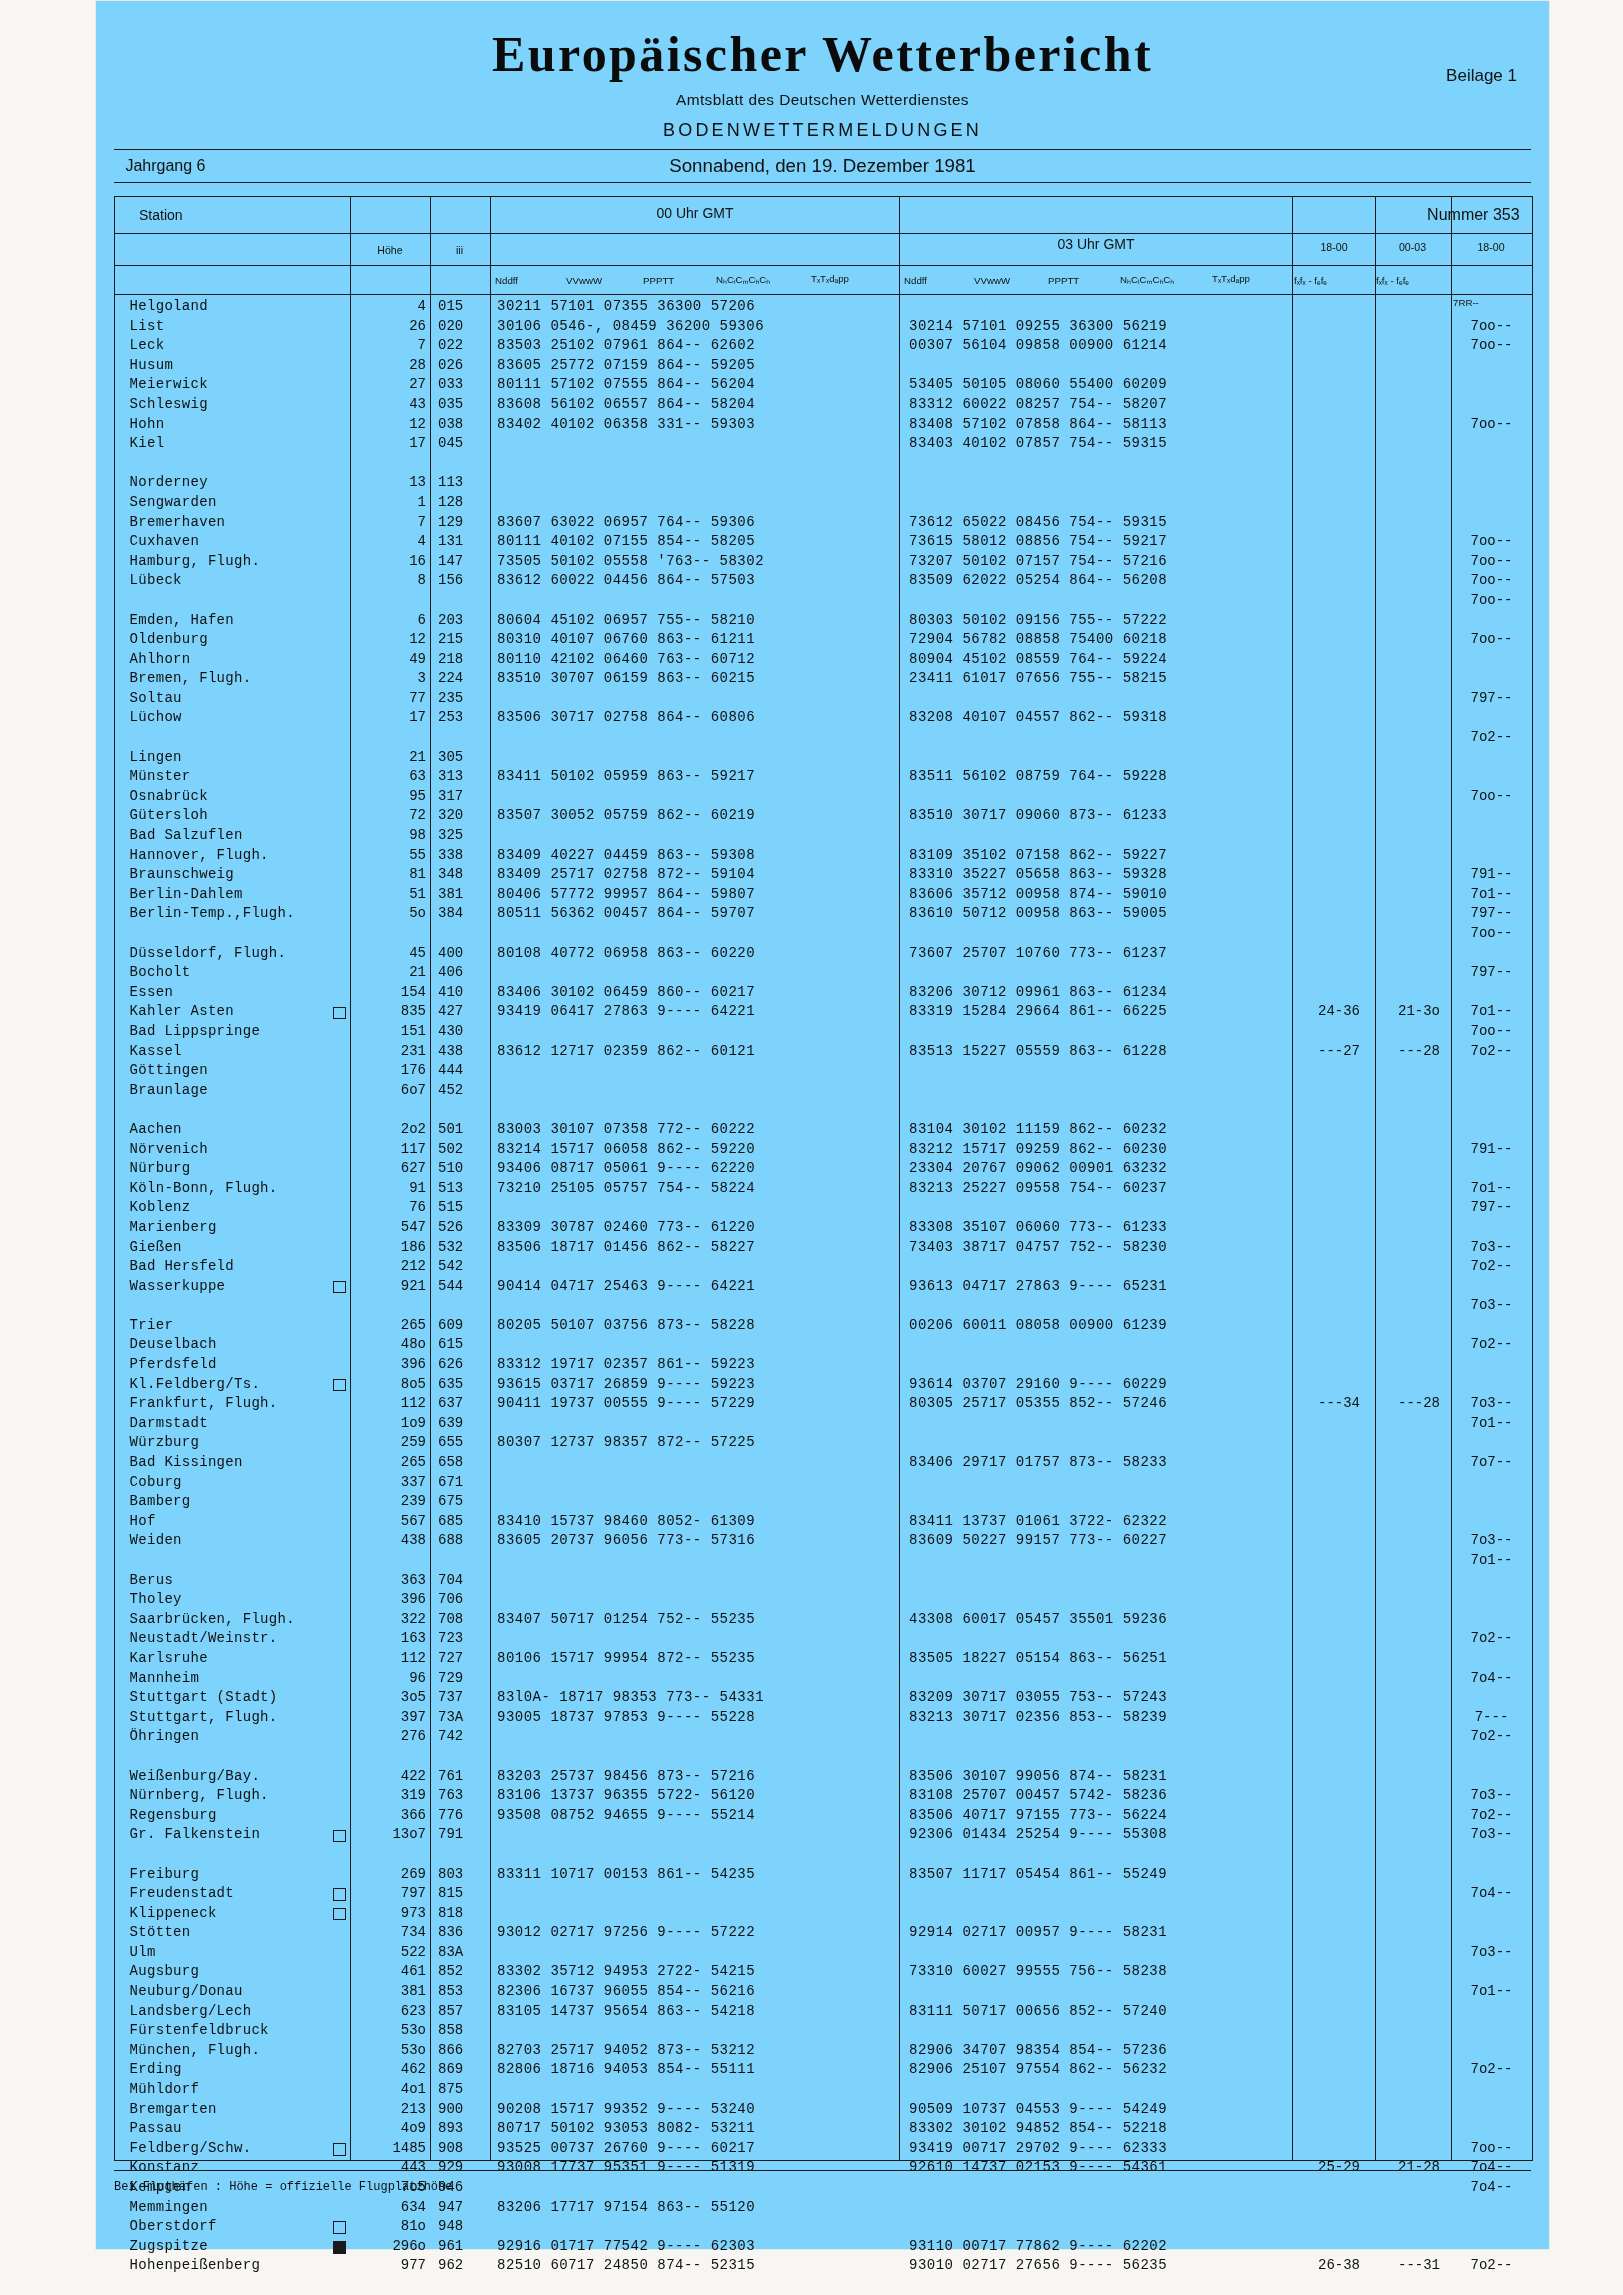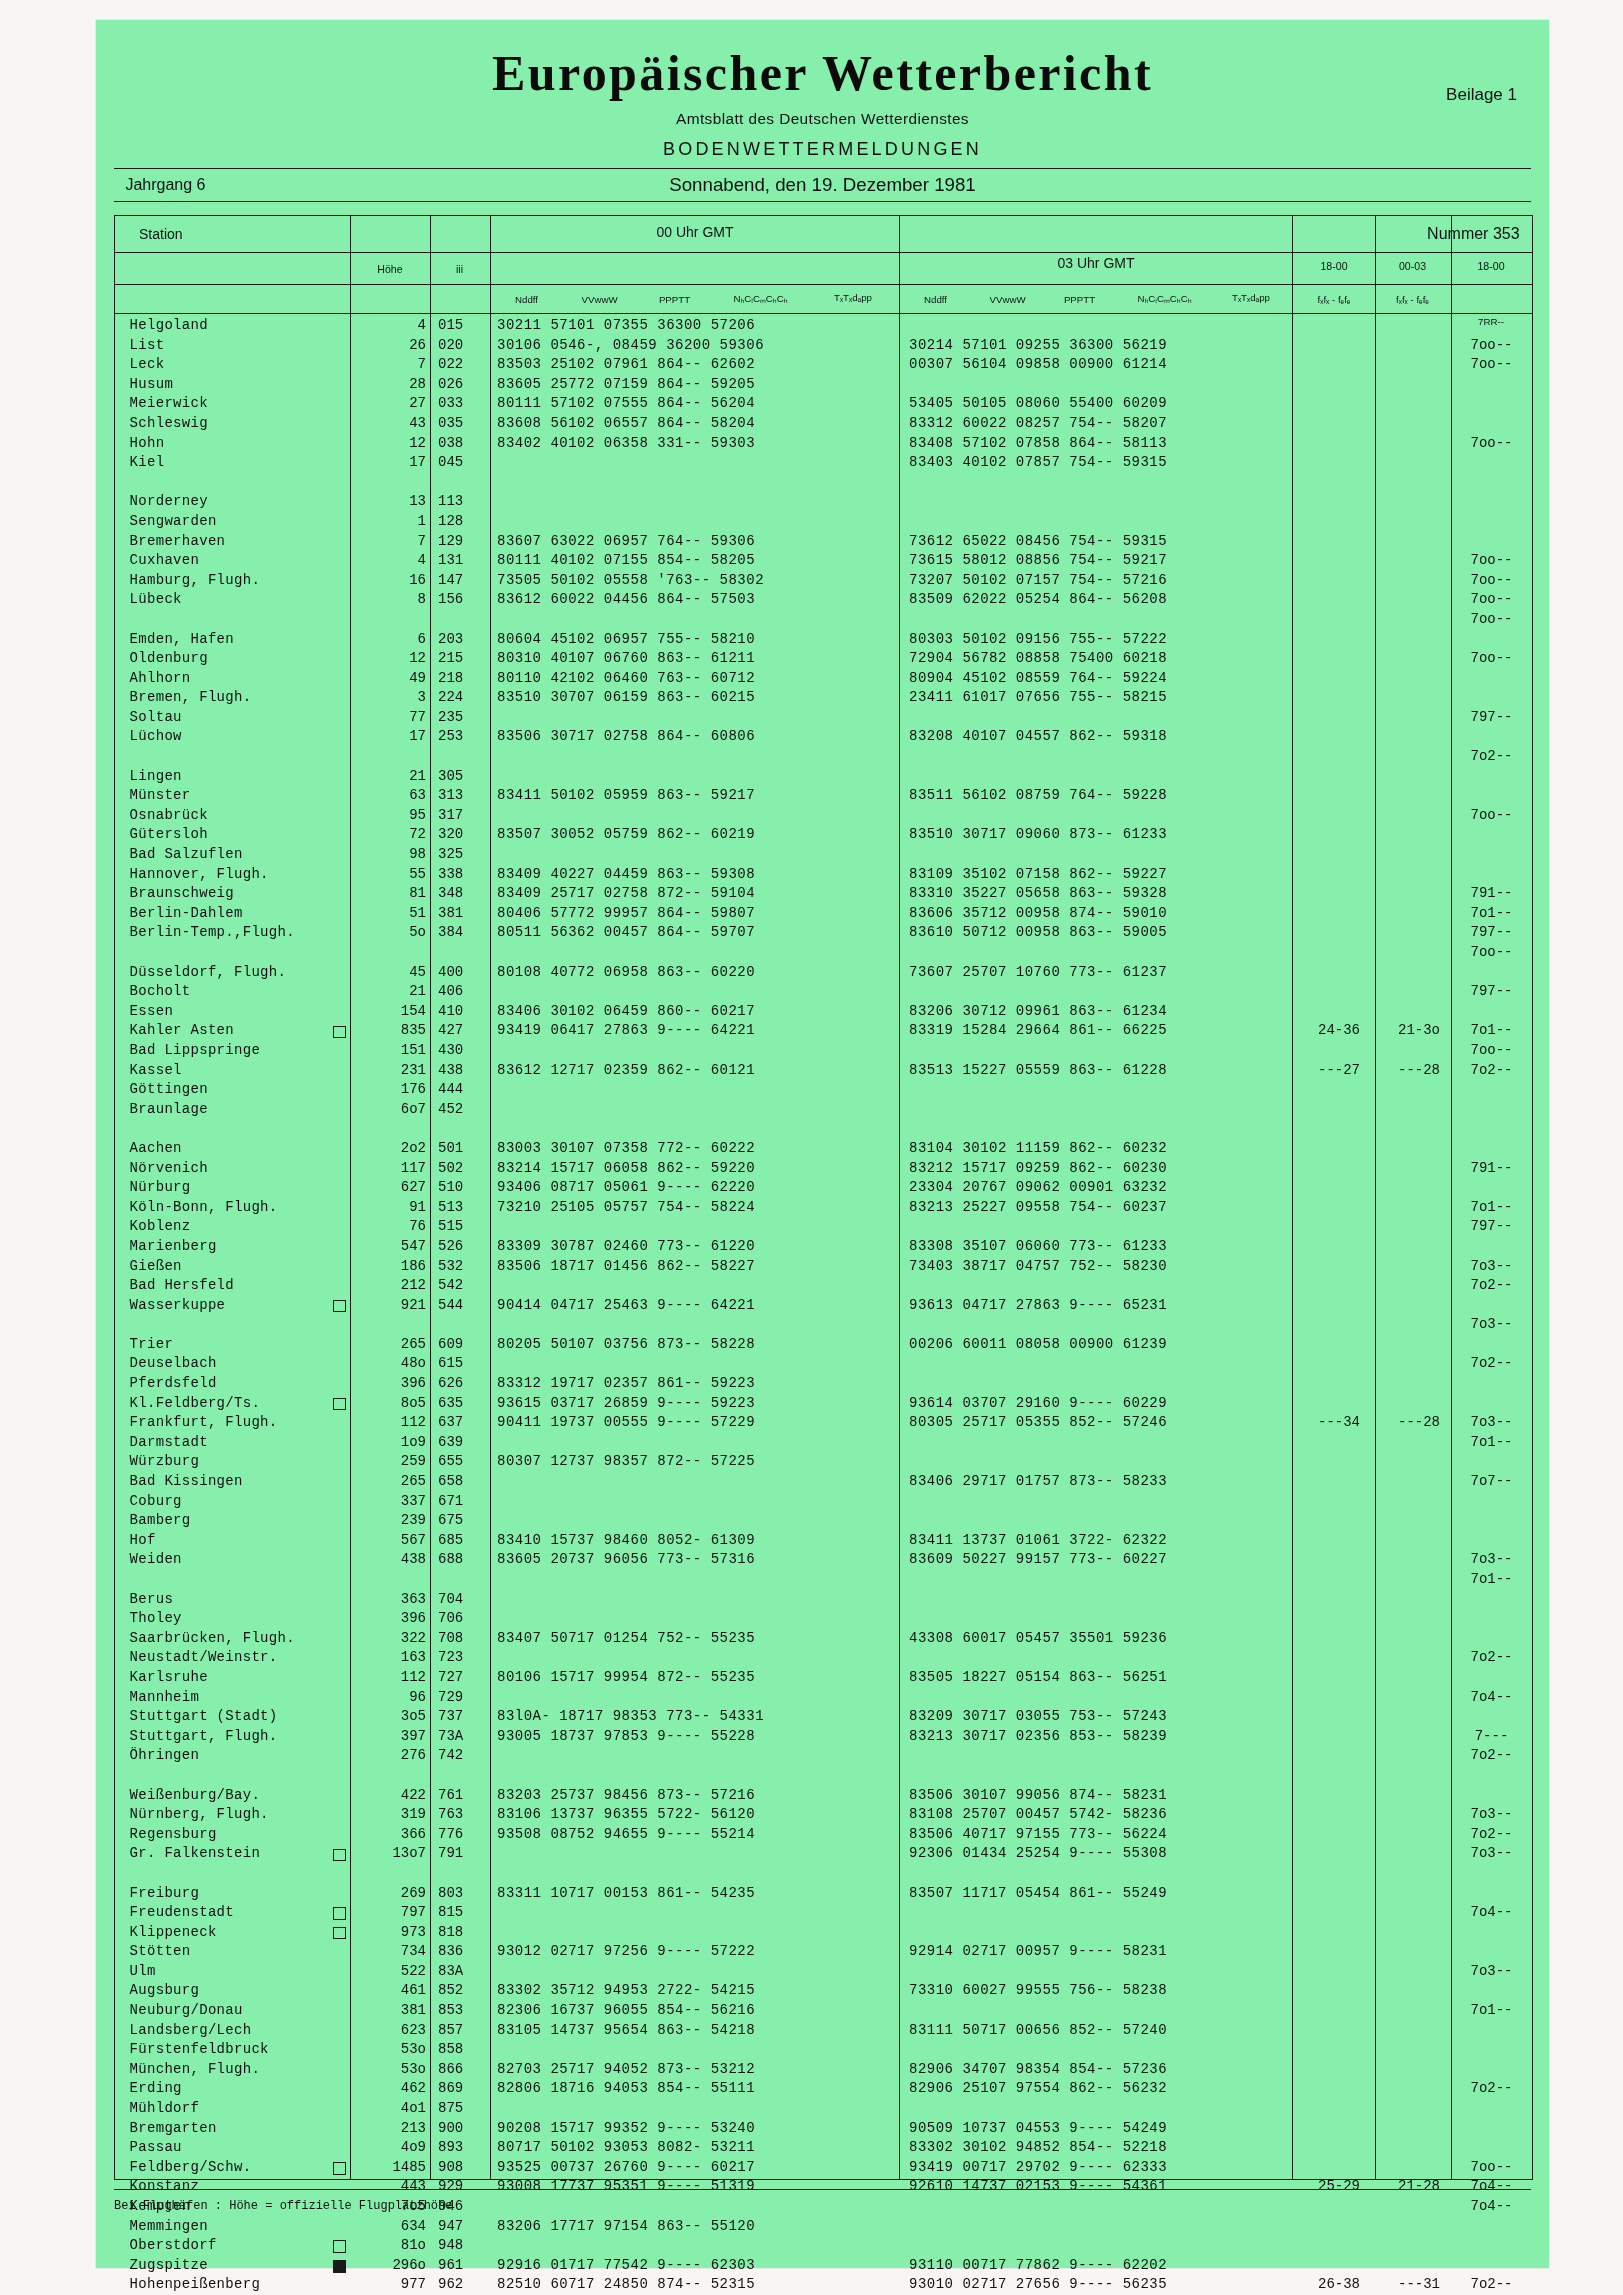--- a/index.html
+++ b/index.html
@@ -18,24 +18,24 @@
   .page {
     position: absolute;
     left: 0; top: 0;
     width: 1623px;
     height: 2295px;
     background: #f7f6f2;
   }
   .sheet {
     position: absolute;
     left: 96px;
-    top: 20px;
+    top: 1px;
     width: 1453px;
     height: 2248px;
-    background: #86efac;
+    background: #7dd3fc;
     box-shadow: 0 0 0 0.8px #e6e4df;
   }
   
   .masthead {
     position: absolute;
     left: 0;
     top: 24px;
     width: 1453px;
     text-align: center;
   }
@@ -129,21 +129,20 @@
     font-size: 14px;
     text-align: center;
   }
   .hdr-small {
     font-size: 10.6px;
   }
   .hdr-sub {
     position: absolute;
     font-family: "Liberation Sans", sans-serif;
     font-size: 9.7px;
-    text-align: center;
     letter-spacing: 0;
   }
   
   .rows {
     position: absolute;
     left: 0;
     top: 101px;
     width: 1417px;
   }
   .row {

